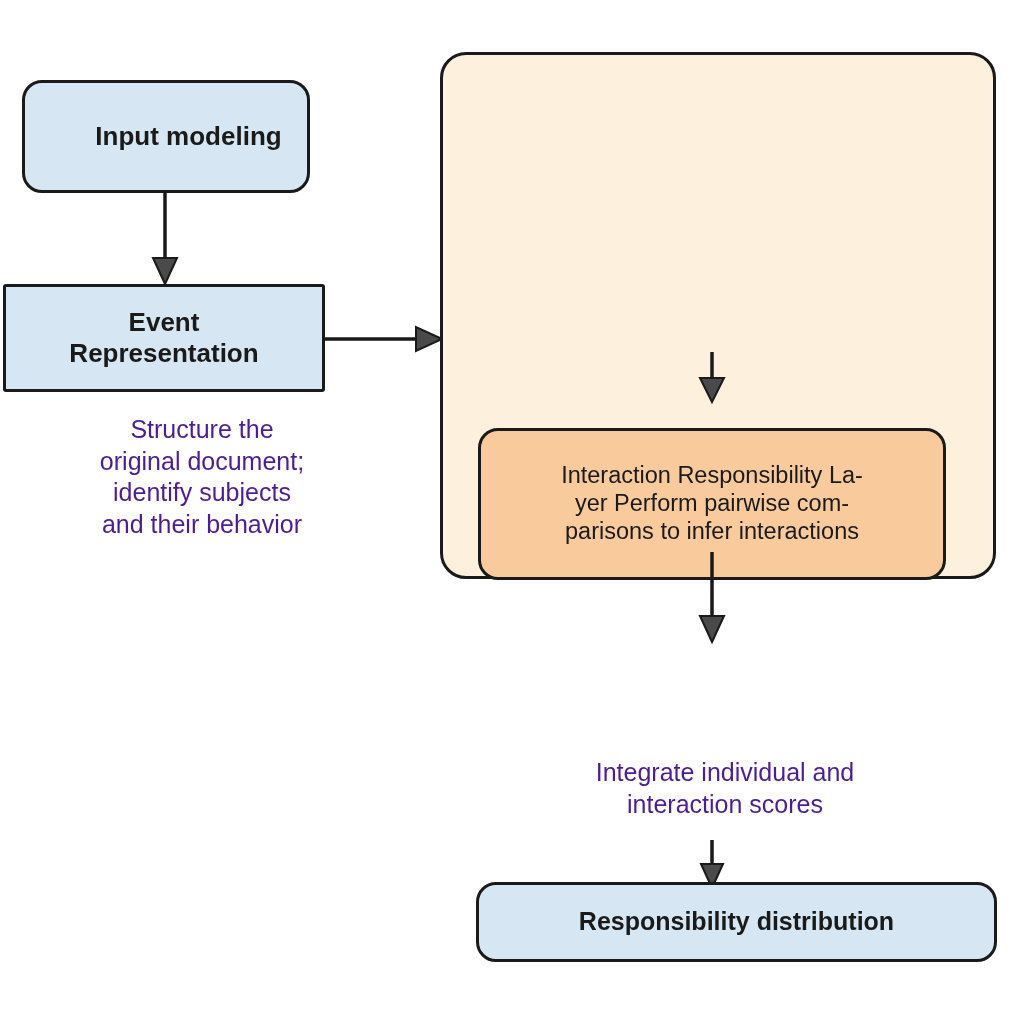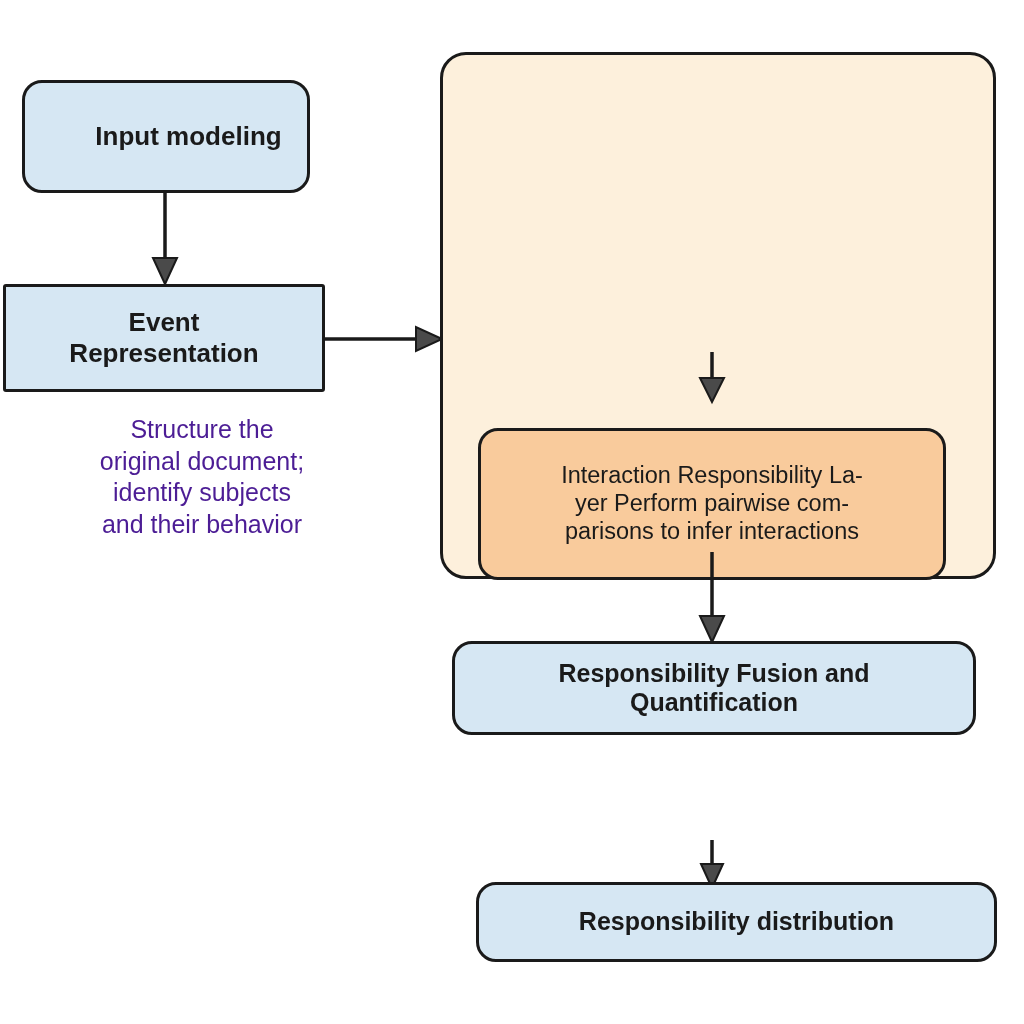--- a/index.html
+++ b/index.html
@@ -145,25 +145,25 @@
     <span>Interaction Responsibility La-
 yer Perform pairwise com-
 parisons to infer interactions</span>
   </div>
 
   <svg class="arrow-svg" style="left:690px; top:550px;" width="60" height="96" viewBox="0 0 60 96">
     <line x1="22" y1="2" x2="22" y2="72" stroke="#1a1a1a" stroke-width="3.5"></line>
     <polygon points="22,92 10,66 34,66" fill="#4a4a4a" stroke="#1a1a1a" stroke-width="2"></polygon>
   </svg>
 
-  <div class="node blue" id="node-fusion">
-    <span>Responsibility Fusion and
-Quantification</span>
+
+  <div class="caption" id="caption-fusion">
+    <span>Integrate individual and
+interaction scores</span>
   </div>
-
 
   <svg class="arrow-svg" style="left:690px; top:838px;" width="60" height="56" viewBox="0 0 60 56">
     <line x1="22" y1="2" x2="22" y2="32" stroke="#1a1a1a" stroke-width="3.5"></line>
     <polygon points="22,50 11,26 33,26" fill="#4a4a4a" stroke="#1a1a1a" stroke-width="2"></polygon>
   </svg>
 
   <div class="node blue" id="node-distribution">
     <span>Responsibility distribution</span>
   </div>
 

